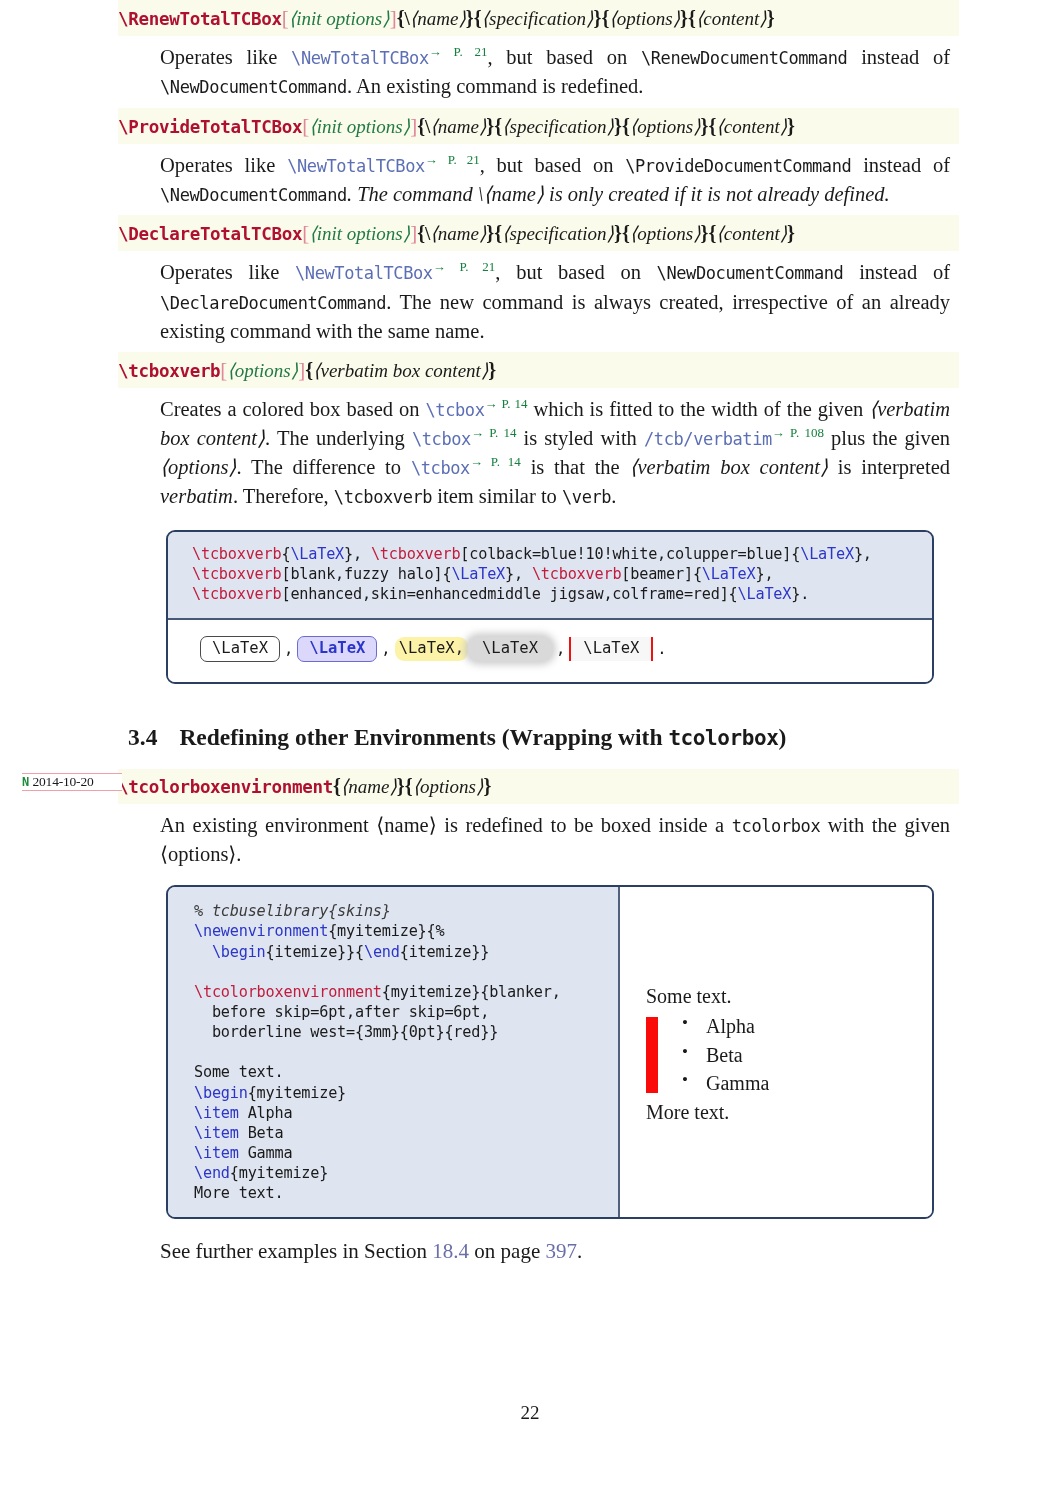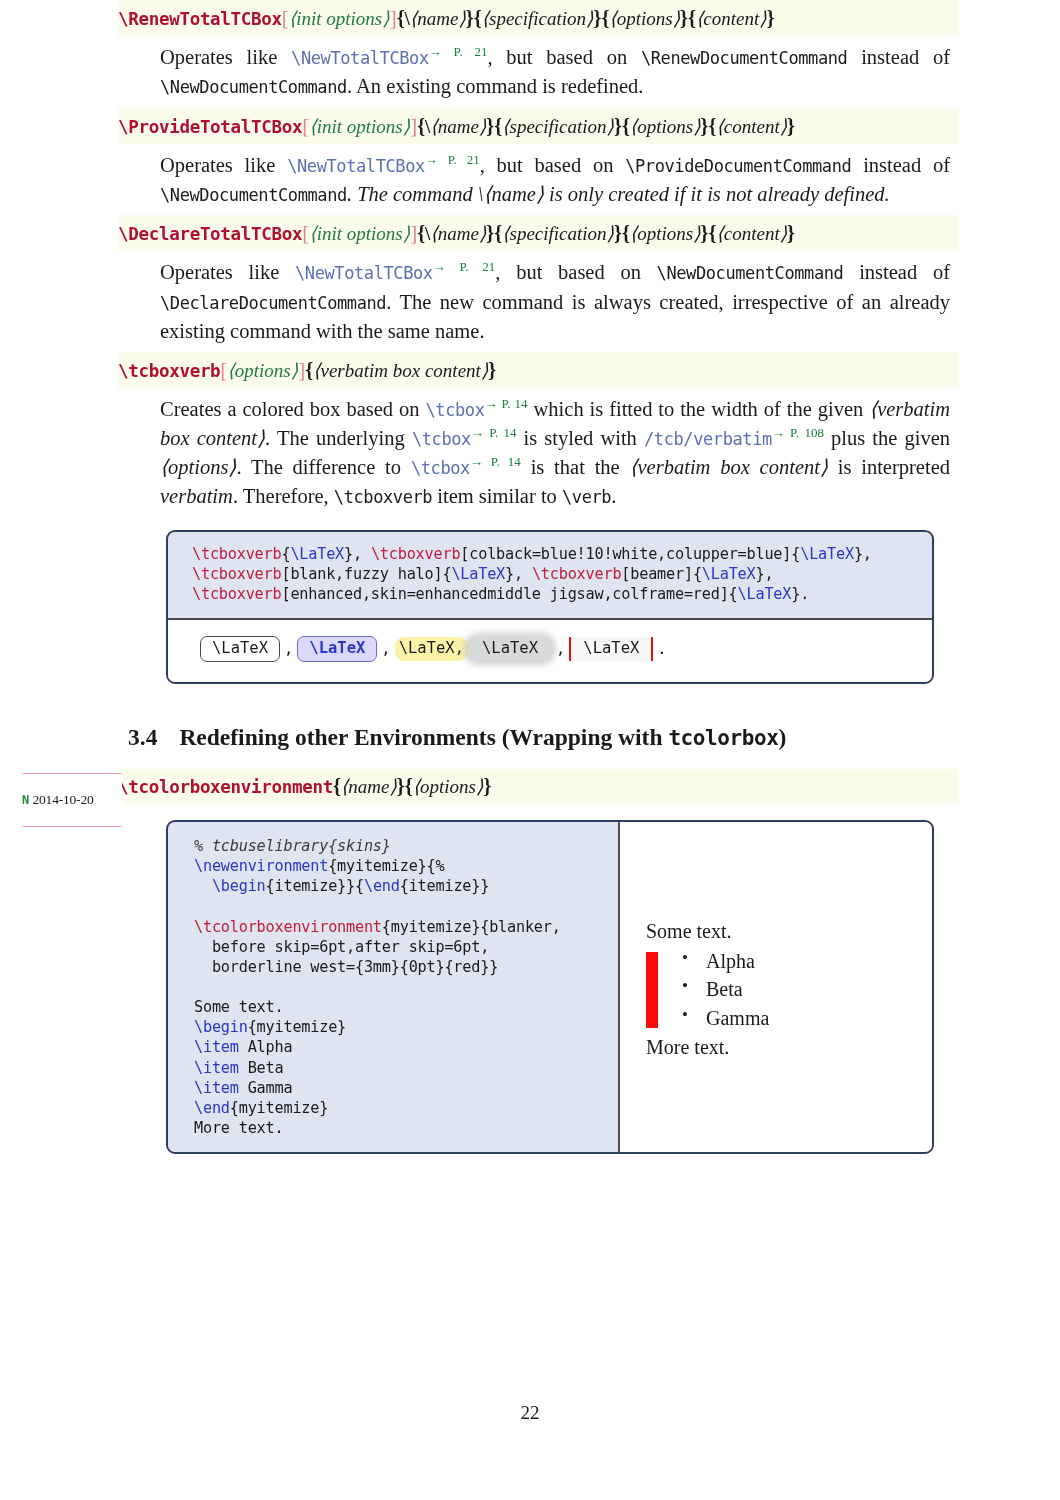--- a/index.html
+++ b/index.html
@@ -116,41 +116,41 @@
 
   
   .marginnote {
     position: absolute;
     left: 22px;
     width: 100px;
     font-size: 13px;
     text-align: left;
     border-top: 1.4px solid #f0a0a8;
     border-bottom: 1.4px solid #f0a0a8;
-    padding: 18px 0;
+    padding: 0 0;
     background: #ffffff;
     font-family: "Liberation Serif", serif;
     white-space: nowrap;
   }
   .mn-n {
     color: #1f8a3a;
     font-weight: bold;
     font-family: "DejaVu Sans Mono", monospace;
     font-size: 12px;
   }
   .mn-date { color: #1a1a1a; font-size: 13.5px; letter-spacing: -0.2px;}
 
   
   .exbox {
     margin-left: 166px;
     width: 768px;
     border: 2.6px solid #2b3f63;
     border-radius: 9px;
     overflow: hidden;
-    background: #f97316;
+    background: #e5e5e5;
     box-sizing: border-box;
   }
   .exbox-code {
     background: #dee4f0;
     padding: 12px 14px 14px 24px;
     font-family: "DejaVu Sans Mono", monospace;
     font-size: 15.2px;
     line-height: 1.33;
     color: #1a1a1a;
     white-space: pre;
@@ -374,20 +374,23 @@
 
   <div style="position:relative;">
     <div class="marginnote" style="top:4px;">
       <span class="mn-n">N</span>
       <span class="mn-date">2014-10-20</span>
     </div>
     <div class="cmd-bar">
       <span class="cmd-name">\tcolorboxenvironment</span><span class="brc">{</span><span class="man-arg">⟨name⟩</span><span class="brc">}</span><span class="brc">{</span><span class="man-arg">⟨options⟩</span><span class="brc">}</span>
     </div>
   </div>
+  <p class="para">
+    <span>An existing environment ⟨name⟩ is redefined to be boxed inside a </span><span class="tt">tcolorbox</span><span> with the given ⟨options⟩.</span>
+  </p>
 
   <div class="exbox" style="margin-top:16px;">
     <div class="split">
       <div class="split-left" id="ex2-code"><span class="k-com">% tcbuselibrary{skins}</span>
 <span class="k-blue">\newenvironment</span><span>{myitemize}{%</span>
 <span>  </span><span class="k-blue">\begin</span><span>{itemize}}{</span><span class="k-blue">\end</span><span>{itemize}}</span>
 <span></span>
 <span class="k-red">\tcolorboxenvironment</span><span>{myitemize}{blanker,</span>
 <span>  before skip=6pt,after skip=6pt,</span>
 <span>  borderline west={3mm}{0pt}{red}}</span>
@@ -408,16 +411,19 @@
               <li>Alpha</li>
               <li>Beta</li>
               <li>Gamma</li>
             </ul>
         </div>
         <div>More text.</div>
       </div>
     </div>
   </div>
 
+  <p class="after-note">
+    <span>See further examples in Section </span><span class="seclink">18.4</span><span> on page </span><span class="seclink">397</span><span>.</span>
+  </p>
 
   <div class="pageno">22</div>
 
 </div>
 
 </body></html>

